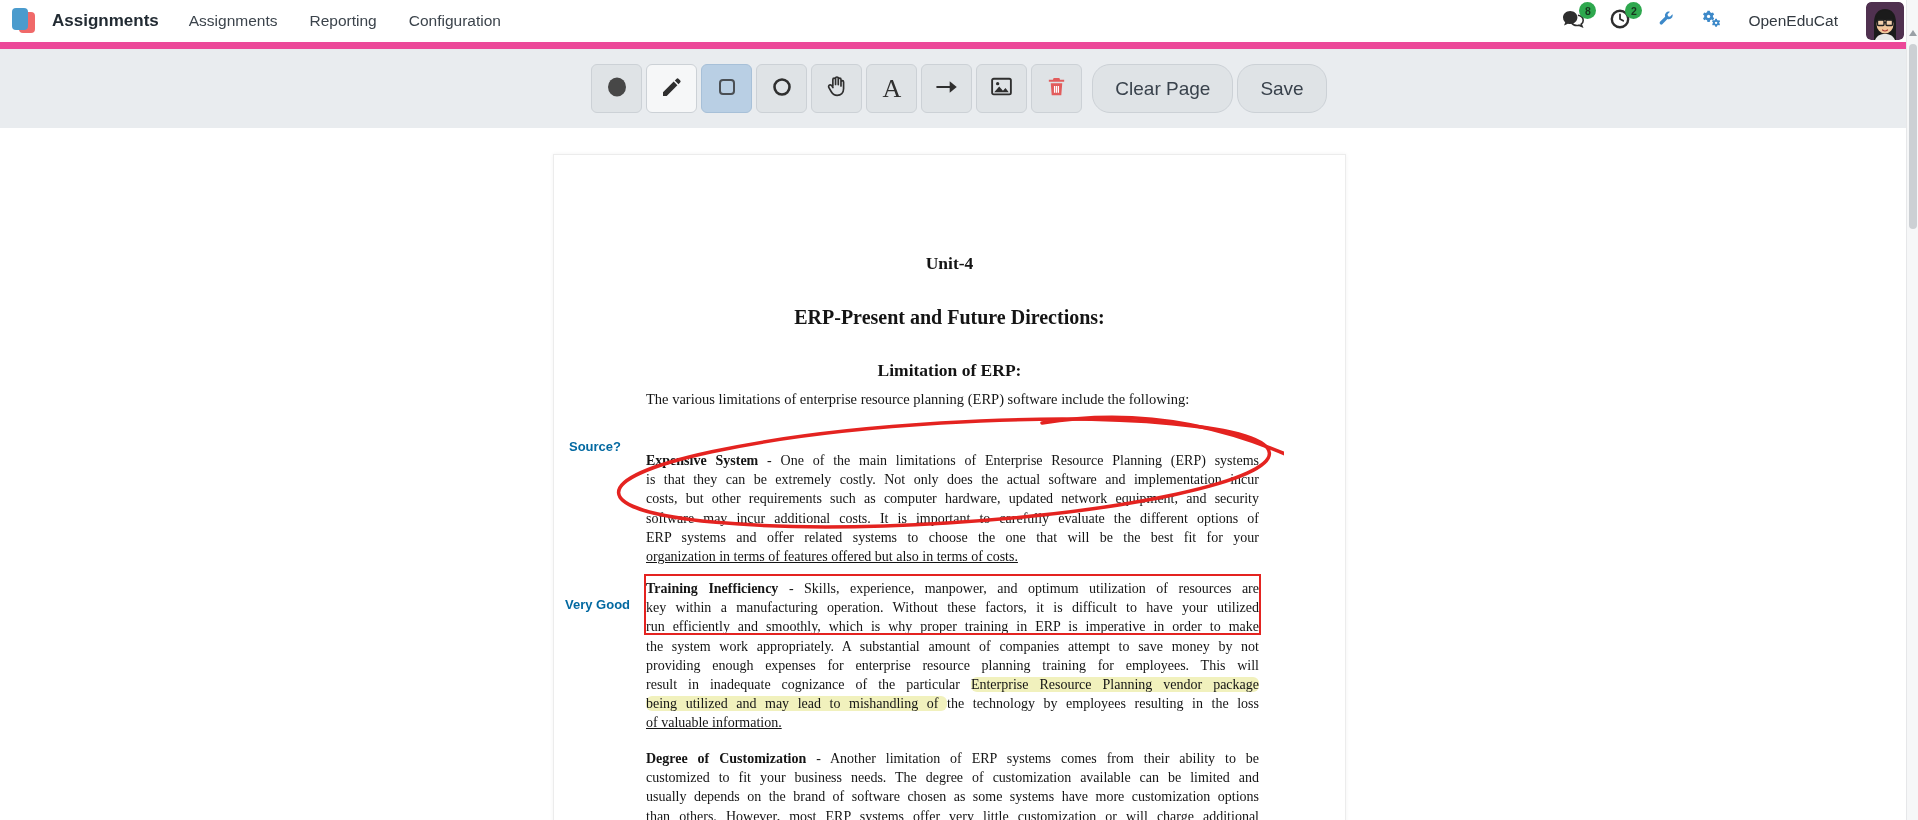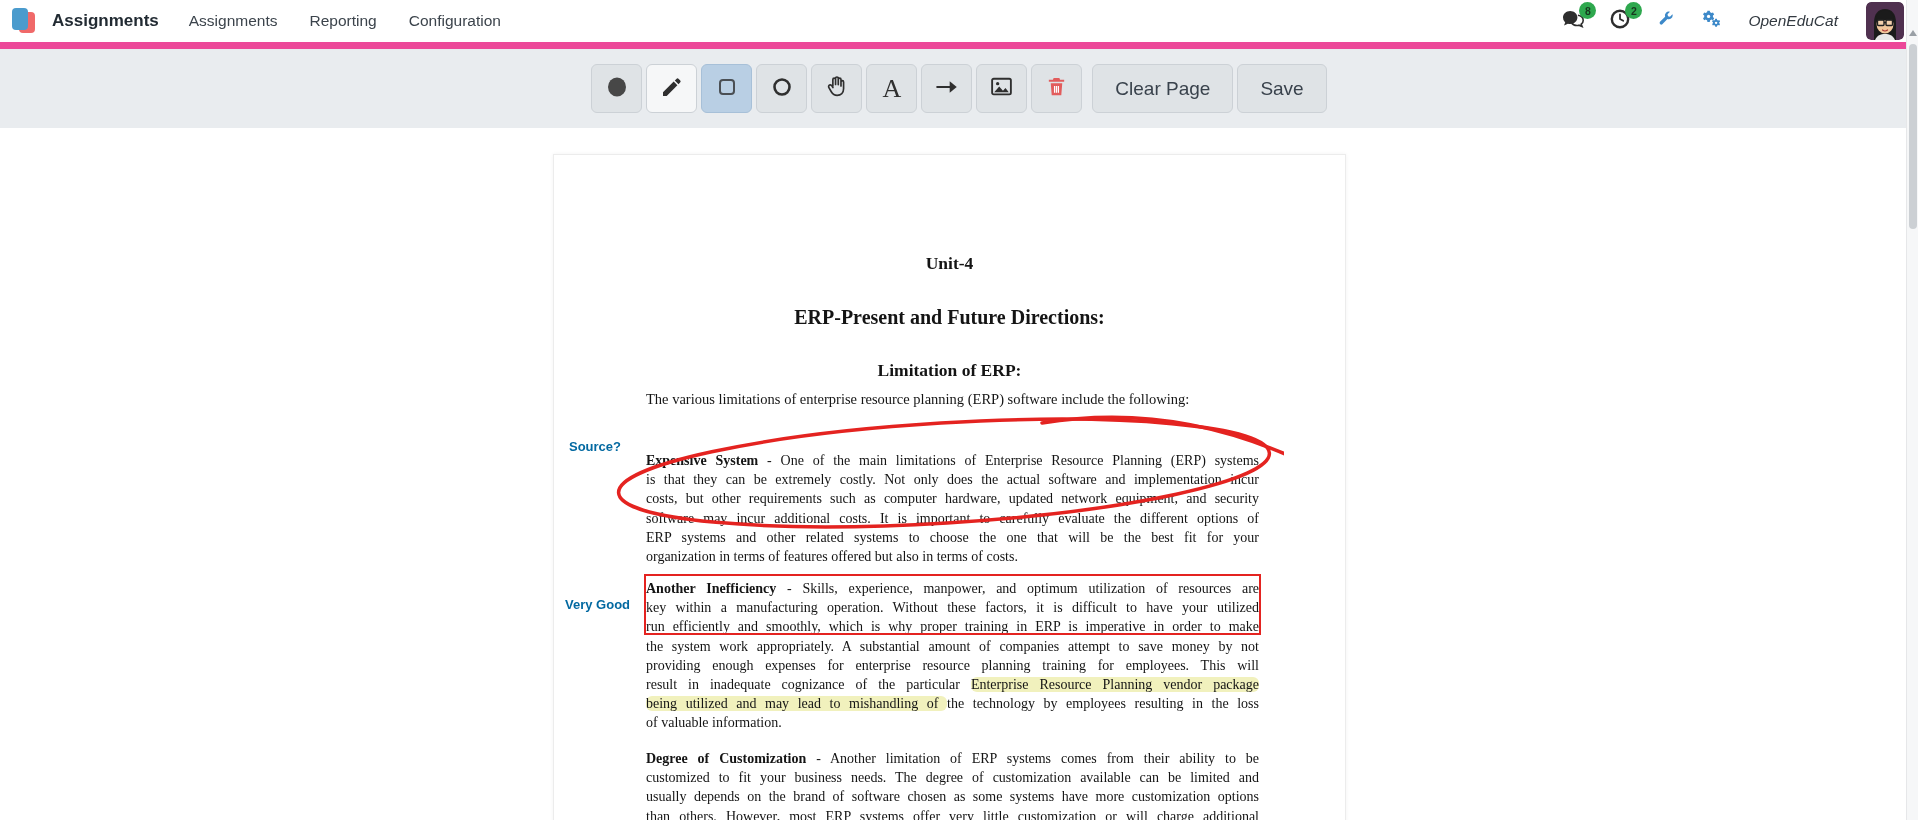--- a/index.html
+++ b/index.html
@@ -13,48 +13,48 @@
   .logo .red  { position:absolute; left:9px; top:7px;  width:16px; height:21px; background:#f06969; border-radius:4px; }
   .logo .blue { position:absolute; left:2px; top:3px;  width:16px; height:22px; background:#4a9bcd; border-radius:4px; }
   .app-name { font-size:17px; font-weight:bold; color:#222b33; margin-right:30px; }
   .nav-menu { display:flex; gap:32px; }
   .nav-item { font-size:15.5px; color:#3c444c; cursor:pointer; }
   .systray { margin-left:auto; display:flex; align-items:center; gap:18px; }
   .tray-icon { position:relative; width:28px; height:24px; display:flex; align-items:center; justify-content:center; cursor:pointer;}
   .badge { position:absolute; top:-7px; right:-8px; min-width:17px; height:17px; border-radius:50%;
            background:#2ea84e; color:#17381f; font-size:10.5px; font-weight:bold;
            display:flex; align-items:center; justify-content:center; }
-  .company { font-size:15.5px; color:#333a41; margin-left:4px; cursor:pointer;font-style:italic; }
+  .company { font-size:15.5px; color:#333a41; margin-left:4px; cursor:pointer; }
   .avatar { width:38px; height:38px; border-radius:5px; overflow:hidden; margin-left:10px; cursor:pointer; }
 
   
   .toolbar { height:79px; background:#e9ecef; display:flex; align-items:center; justify-content:center; }
   .tool-btn { width:51px; height:49px; margin:0 2px; border-radius:6px; background:#dfe3e6;
               border:1px solid #ccd1d6; display:flex; align-items:center; justify-content:center; cursor:pointer; }
   .tool-btn.light { background:#f6f7f8; }
   .tool-btn.selected { background:#b9cfe4; border-color:#a7c0d8; }
   .tool-a { font-family:"Liberation Serif", serif; font-size:26px; color:#2f2f2f; }
-  .btn-wide { height:49px; margin:0 2px; border-radius:6px; background:#dfe3e6; border:1px solid #ccd1d6;
+  .btn-wide { height:49px; margin:0 2px; border-radius:18px; background:#dfe3e6; border:1px solid #ccd1d6;
               display:flex; align-items:center; justify-content:center; padding:0 22px;
               font-size:19px; color:#39424c; cursor:pointer; }
   .btn-wide.first { margin-left:8px; }
 
   
   .main { position:relative; height:770px; background:#fff; overflow:hidden; }
   .page { position:absolute; left:553px; top:26px; width:793px; height:720px; background:#fff;
           border:1px solid #ececec; box-shadow:0 0 4px rgba(0,0,0,0.05); }
   .doc { font-family:"Liberation Serif", serif; color:#141414; }
   .doc-center { position:absolute; width:100%; text-align:center; font-weight:bold; }
   .unit-title   { top:98px;  font-size:17.5px; }
   .doc-heading  { top:151px; font-size:20px; }
   .doc-subhead  { top:205px; font-size:17.5px; }
   .doc-intro { position:absolute; left:92px; top:236px; width:620px; font-size:14.5px; }
   .doc-par { position:absolute; left:92px; width:613px; font-size:14px; }
   .dline { height:19.2px; line-height:19.2px; text-align:justify; text-align-last:justify; }
-  .dline.last { text-align-last:left; }
+  .dline.last { text-align-last:left;text-decoration:underline; }
   .lead { font-weight:bold; }
   .p1 { top:296px; } .p2 { top:424px; } .p3 { top:594px; }
   .hl { background:#f1f1bd;border-radius:6px; }
 
   
   .ellipse-svg { position:absolute; left:50px; top:255px; width:680px; height:125px; }
   .ann-rect { position:absolute; left:90px; top:419px; width:617px; height:61px;
               border:2.5px solid #e42320; }
   .ann-label { position:absolute; color:#0369a1; font-family:"Liberation Sans",sans-serif;
                font-weight:bold; font-size:13px; }
@@ -219,26 +219,26 @@
     <div class="doc-center unit-title">Unit-4</div>
     <div class="doc-center doc-heading">ERP-Present and Future Directions:</div>
     <div class="doc-center doc-subhead">Limitation of ERP:</div>
     <div class="doc-intro">The various limitations of enterprise resource planning (ERP) software include the following:</div>
 
     <div class="doc-par p1">
       <div class="dline"><span class="lead">Expensive System</span><span> - One of the main limitations of Enterprise Resource Planning (ERP) systems</span></div>
       <div class="dline">is that they can be extremely costly. Not only does the actual software and implementation incur</div>
       <div class="dline">costs, but other requirements such as computer hardware, updated network equipment, and security</div>
       <div class="dline">software may incur additional costs. It is important to carefully evaluate the different options of</div>
-      <div class="dline">ERP systems and other related systems to choose the one that will be the best fit for your</div>
+      <div class="dline">ERP systems and offer related systems to choose the one that will be the best fit for your</div>
       <div class="dline last">organization in terms of features offered but also in terms of costs.</div>
     </div>
 
     <div class="doc-par p2">
-      <div class="dline"><span class="lead">Another Inefficiency</span><span> - Skills, experience, manpower, and optimum utilization of resources are</span></div>
+      <div class="dline"><span class="lead">Training Inefficiency</span><span> - Skills, experience, manpower, and optimum utilization of resources are</span></div>
       <div class="dline">key within a manufacturing operation. Without these factors, it is difficult to have your utilized</div>
       <div class="dline">run efficiently and smoothly, which is why proper training in ERP is imperative in order to make</div>
       <div class="dline">the system work appropriately. A substantial amount of companies attempt to save money by not</div>
       <div class="dline">providing enough expenses for enterprise resource planning training for employees. This will</div>
       <div class="dline"><span>result in inadequate cognizance of the particular </span><span class="hl">Enterprise Resource Planning vendor package</span></div>
       <div class="dline"><span class="hl">being utilized and may lead to mishandling of </span><span>the technology by employees resulting in the loss</span></div>
       <div class="dline last">of valuable information.</div>
     </div>
 
     <div class="doc-par p3">

